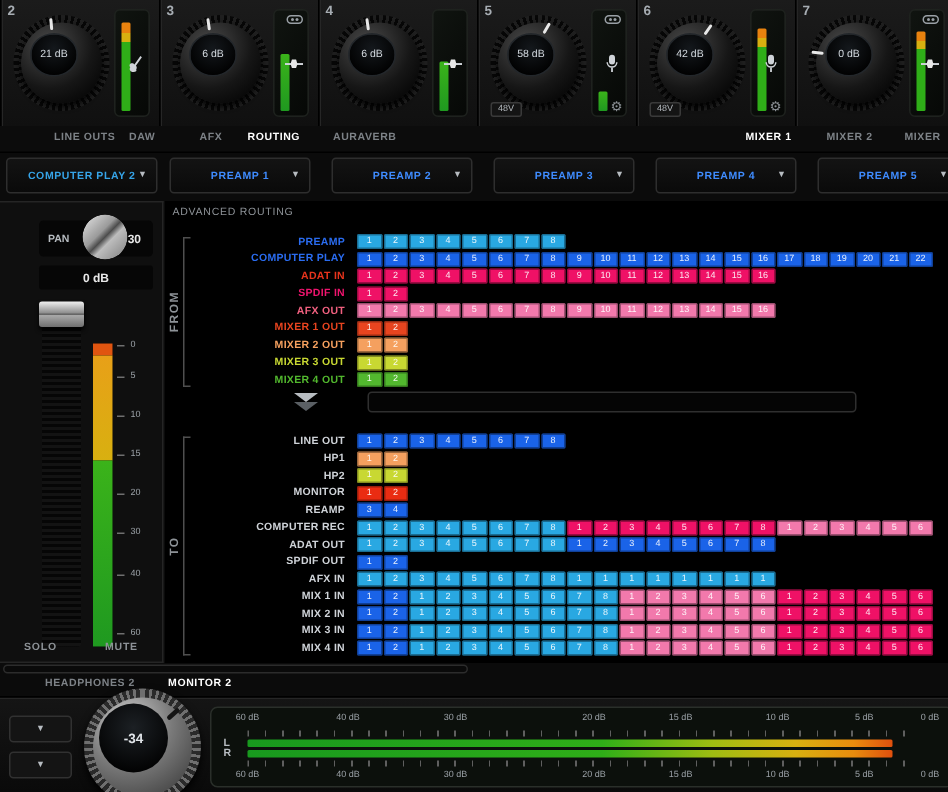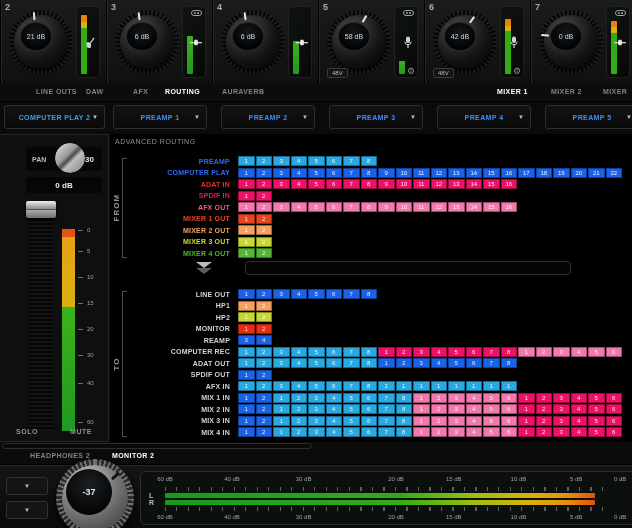--- a/index.html
+++ b/index.html
@@ -714,21 +714,21 @@
 
   <div id="bottom">
     <div class="mini-sel" style="top:12px">
       <span>▼</span>
     </div>
     <div class="mini-sel" style="top:36px">
       <span>▼</span>
     </div>
     <div id="vol-knob">
       <div id="vol-ring"></div>
-      <div id="vol-face">-37</div>
+      <div id="vol-face">-34</div>
       <div id="vol-tick"></div>
     </div>
     <div id="big-meters">
       <div class="bm-inner" id="bm-inner">
           <div class="db-row" style="top: 4px;">
             <span class="db-lab" style="left: 0%;">60 dB</span>
             <span class="db-lab" style="left: 14.5%;">40 dB</span>
             <span class="db-lab" style="left: 30%;">30 dB</span>
             <span class="db-lab" style="left: 50%;">20 dB</span>
             <span class="db-lab" style="left: 62.5%;">15 dB</span>

